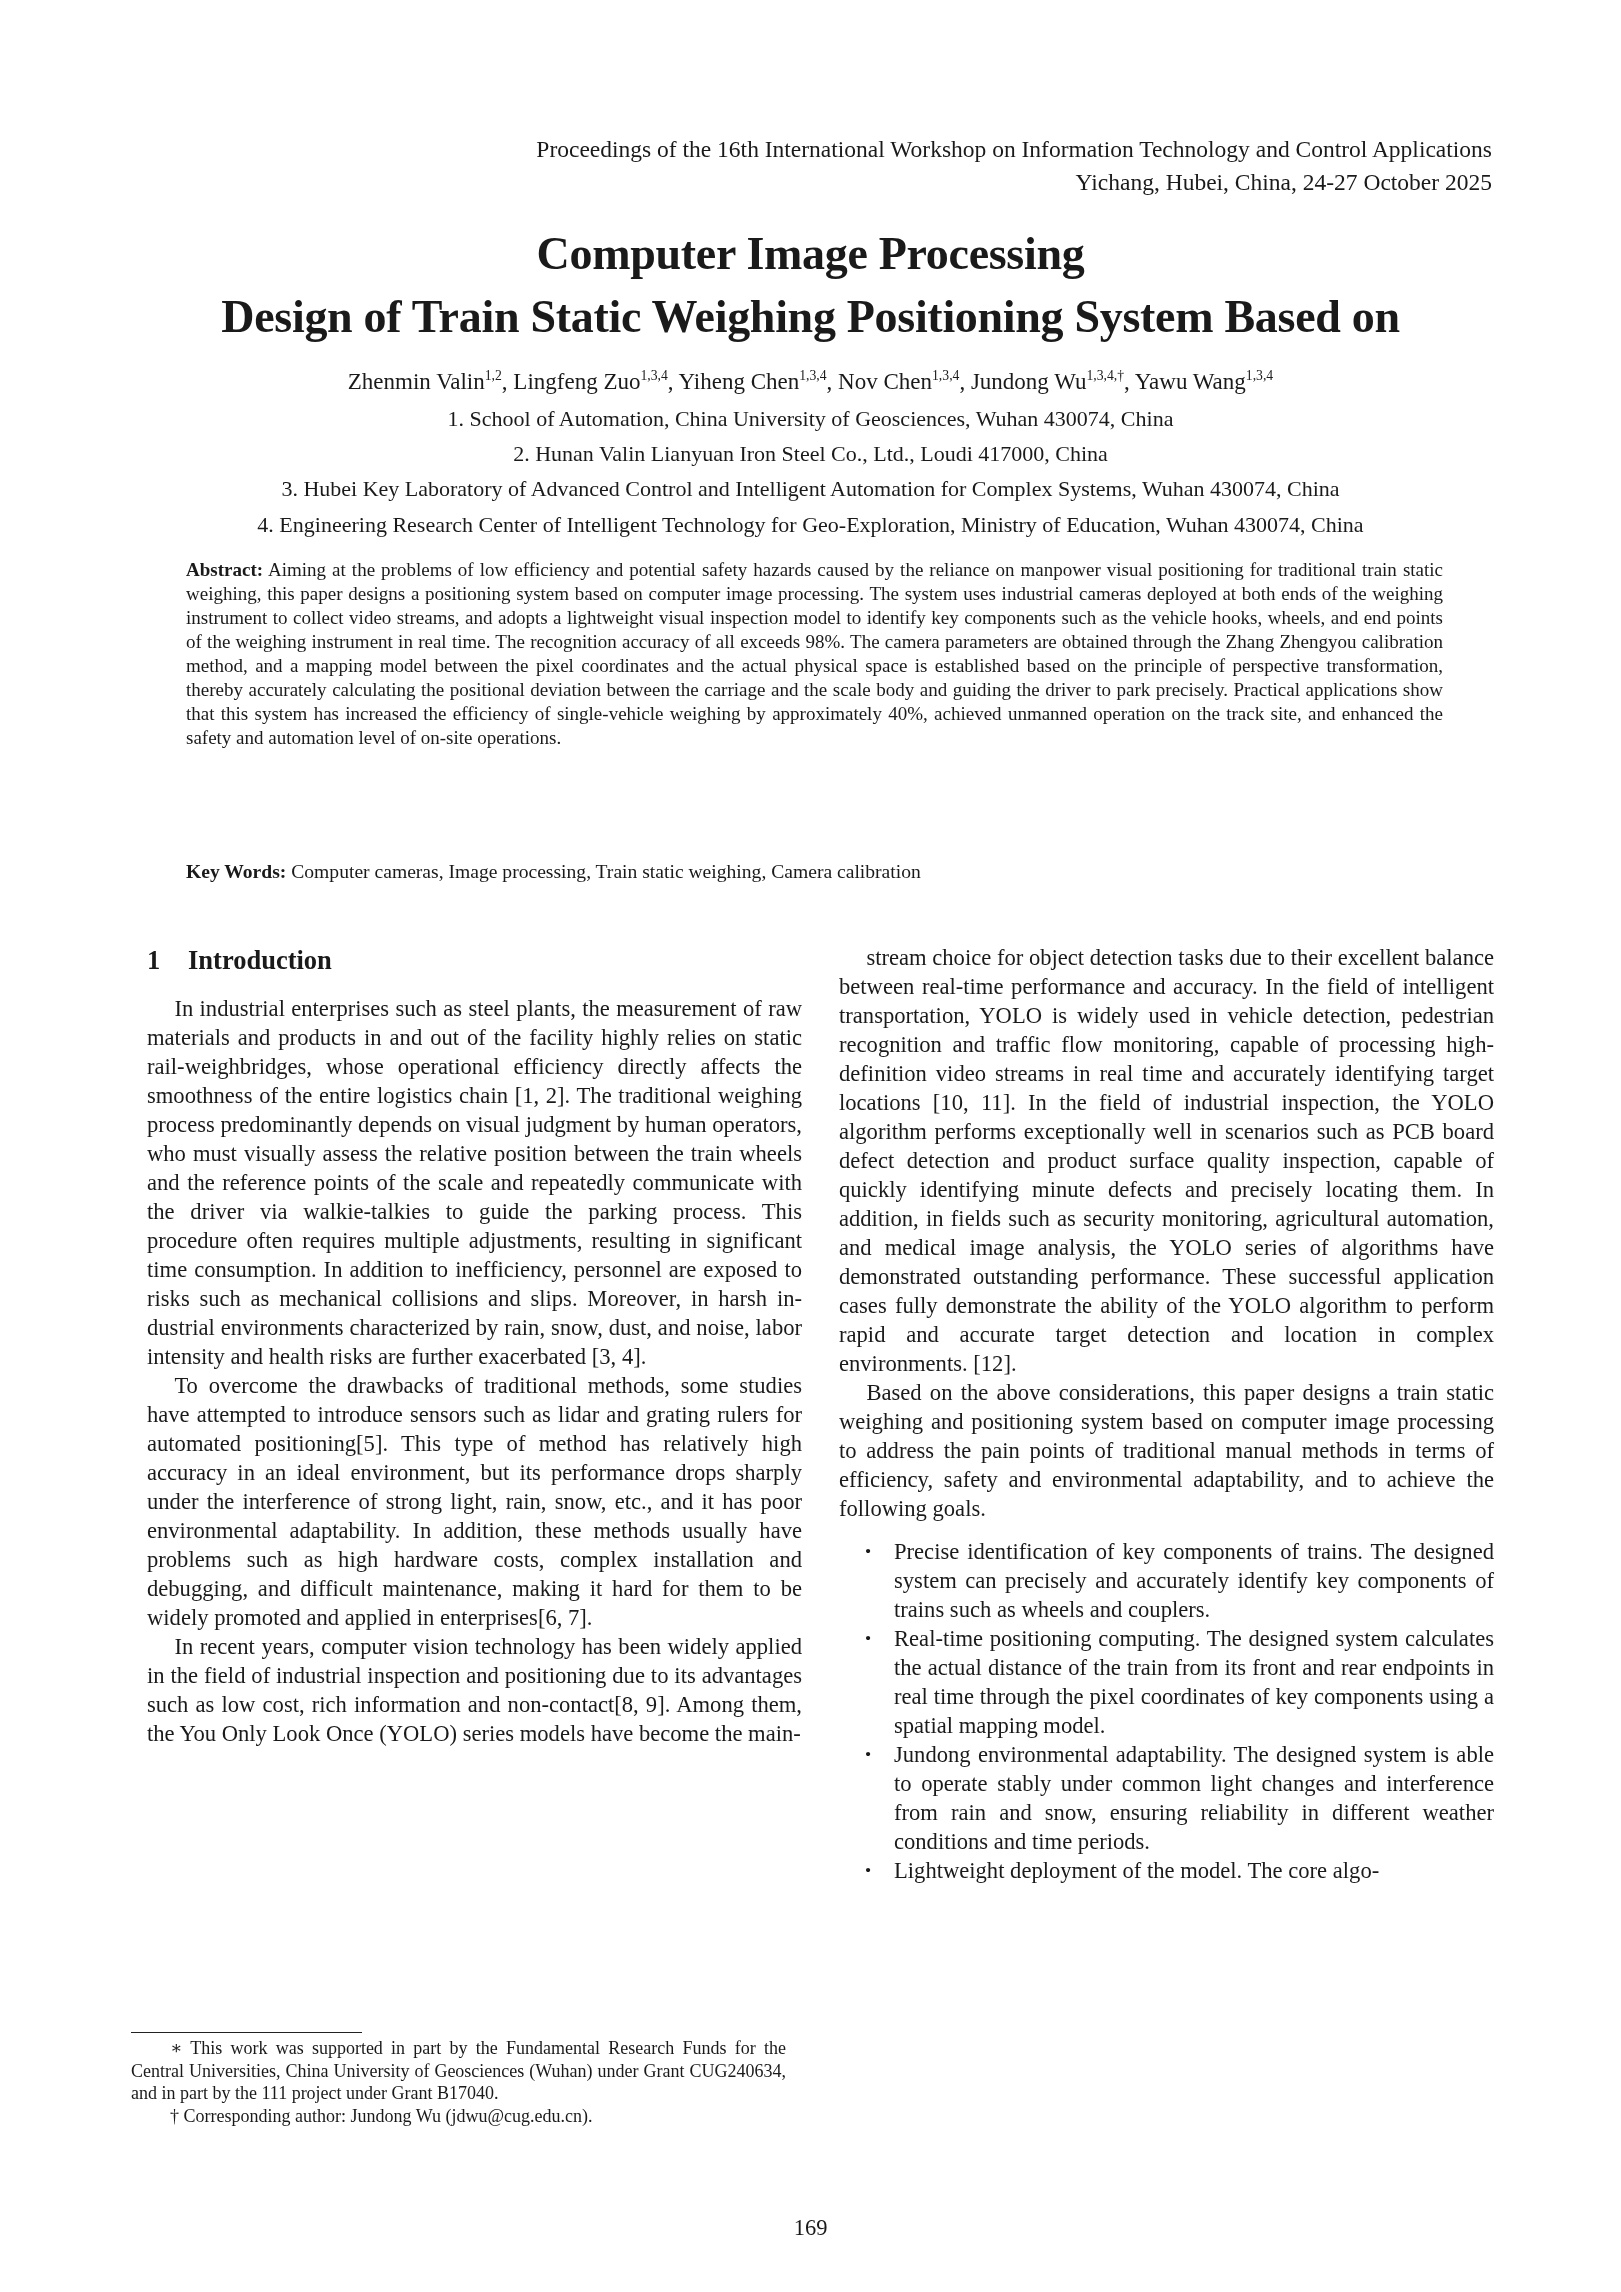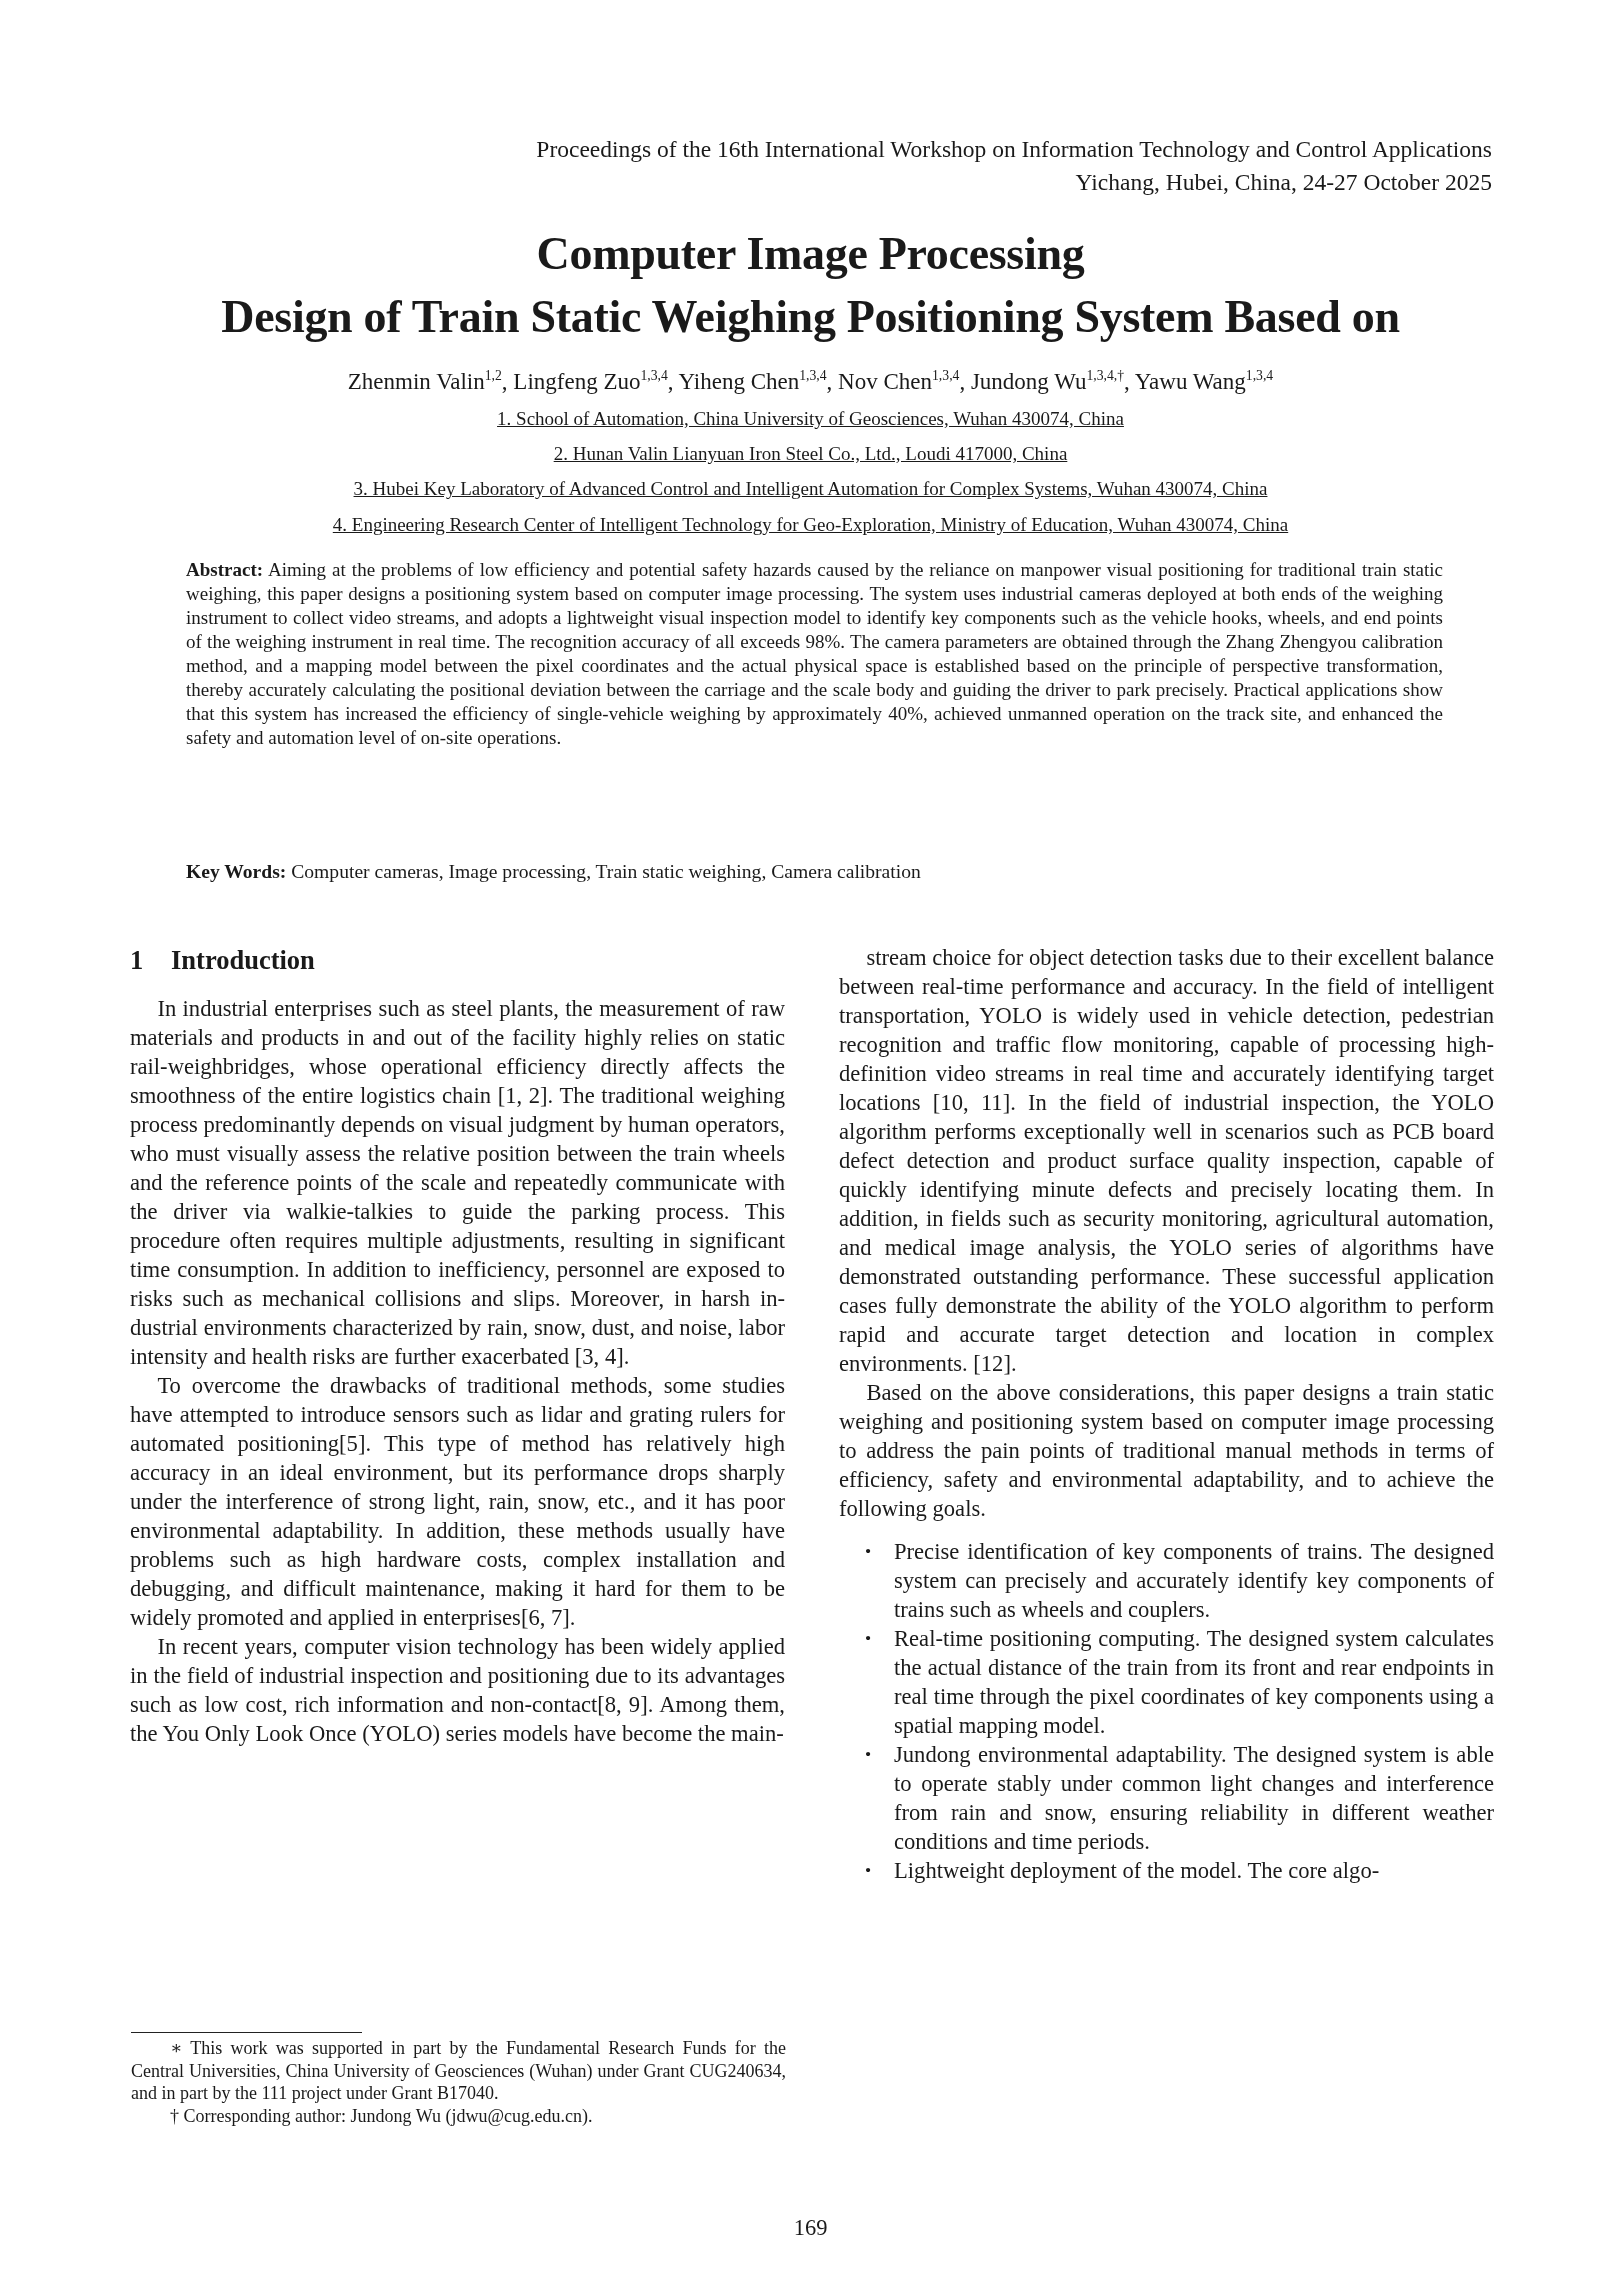--- a/index.html
+++ b/index.html
@@ -3,26 +3,26 @@
 <meta charset="utf-8">
 <style>
   html, body { margin:0; padding:0; background:#ffffff; }
   body { width:1621px; height:2293px; position:relative; overflow:hidden;
          font-family:"Liberation Serif","DejaVu Serif",serif; color:#1a1a1a; }
   .abs { position:absolute; }
   #proc { right:129px; top:133px; text-align:right; font-size:23.5px; line-height:33px; }
   #title { left:0; width:1621px; top:222px; text-align:center; font-size:46px; font-weight:bold; line-height:63px; letter-spacing:-0.3px; }
   #authors { left:0; width:1621px; top:365px; text-align:center; font-size:23px; line-height:33px; }
   #authors sup { font-size:13.7px; vertical-align:8.8px; line-height:0; }
-  .affil { left:0; width:1621px; text-align:center; font-size:19px; line-height:29px;text-decoration:underline; }
+  .affil { left:0; width:1621px; text-align:center; font-size:22px; line-height:29px; }
   #abstract { left:186px; width:1257px; top:558px; font-size:19px; line-height:24px; text-align:justify; }
   #abstract b, #keywords b { font-weight:bold; }
   #keywords { left:186px; width:1257px; top:859px; font-size:19.6px; line-height:25.5px; }
   .col { width:655px; font-size:22.6px; line-height:29px; text-align:justify; hyphens:manual; }
-  #colL { left:130px; top:943px; }
+  #colL { left:147px; top:943px; }
   #colR { left:839px; top:943px; }
   h2 { margin:0 0 15.7px 0; font-size:26.5px; font-weight:bold; line-height:35px; }
   h2 .num { display:inline-block; width:41px; }
   p { margin:0; text-indent:27.4px; }
   ul { list-style:none; margin:13.7px 0 0 0; padding:0 0 0 55px; }
   li { position:relative; }
   li .bullet { position:absolute; left:-29px; top:0; font-size:17.6px; }
   #fnrule { left:131px; top:2032px; width:231px; height:1px; background:#222; }
   #footnotes { left:131px; top:2037px; width:655px; font-size:18px; line-height:22.5px; text-align:justify; }
   #footnotes p { text-indent:39px; }

